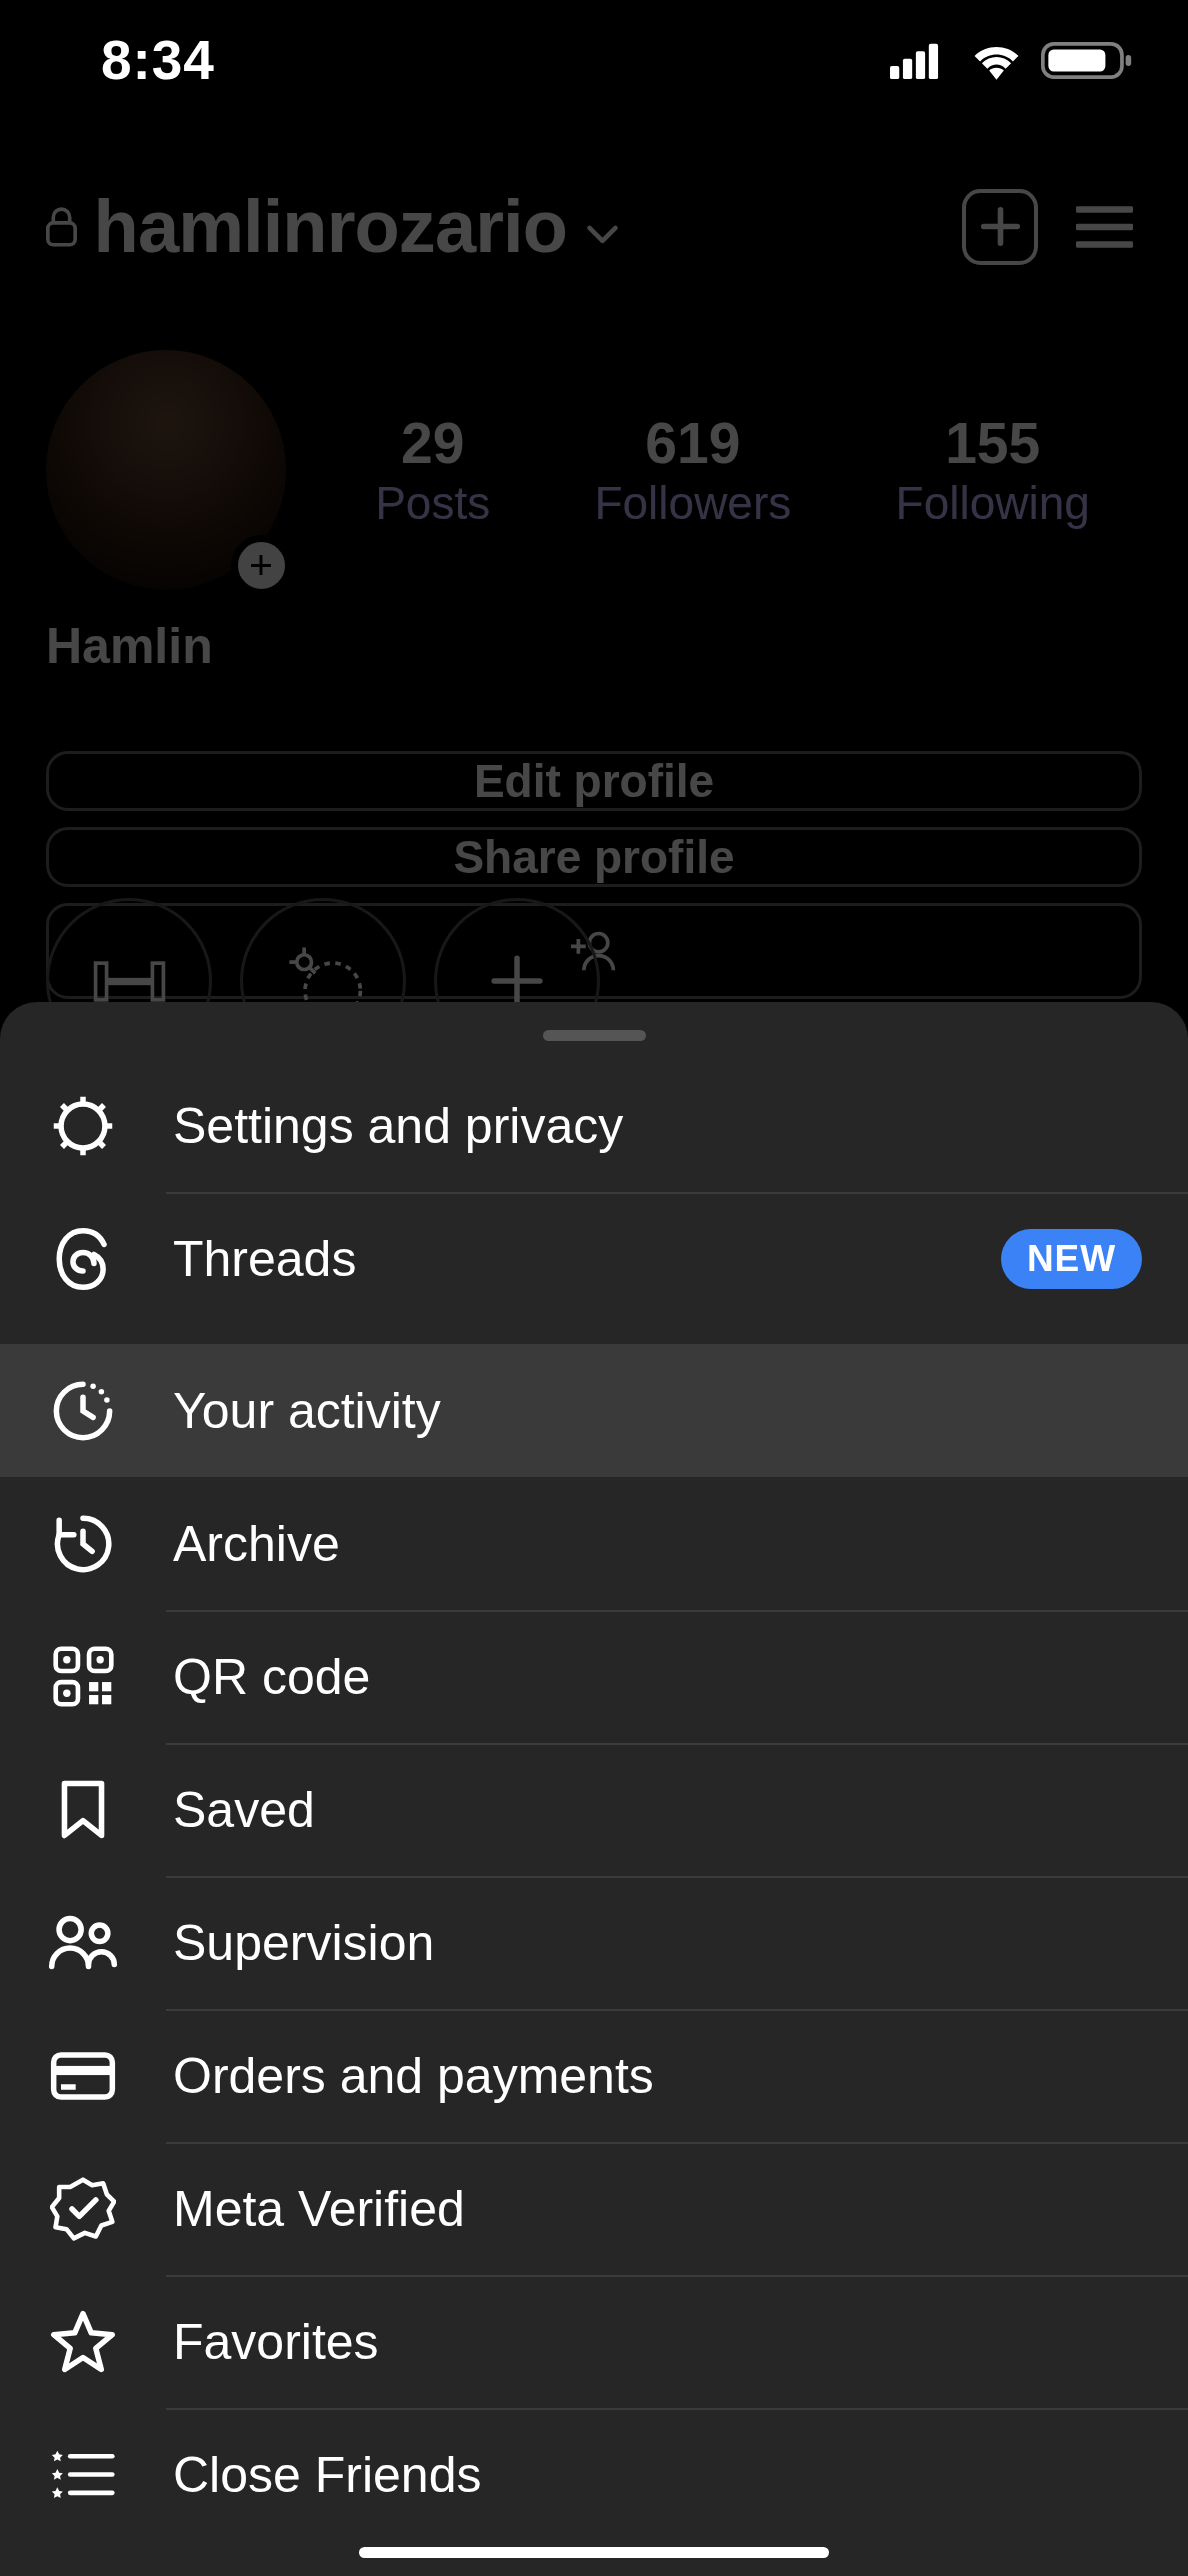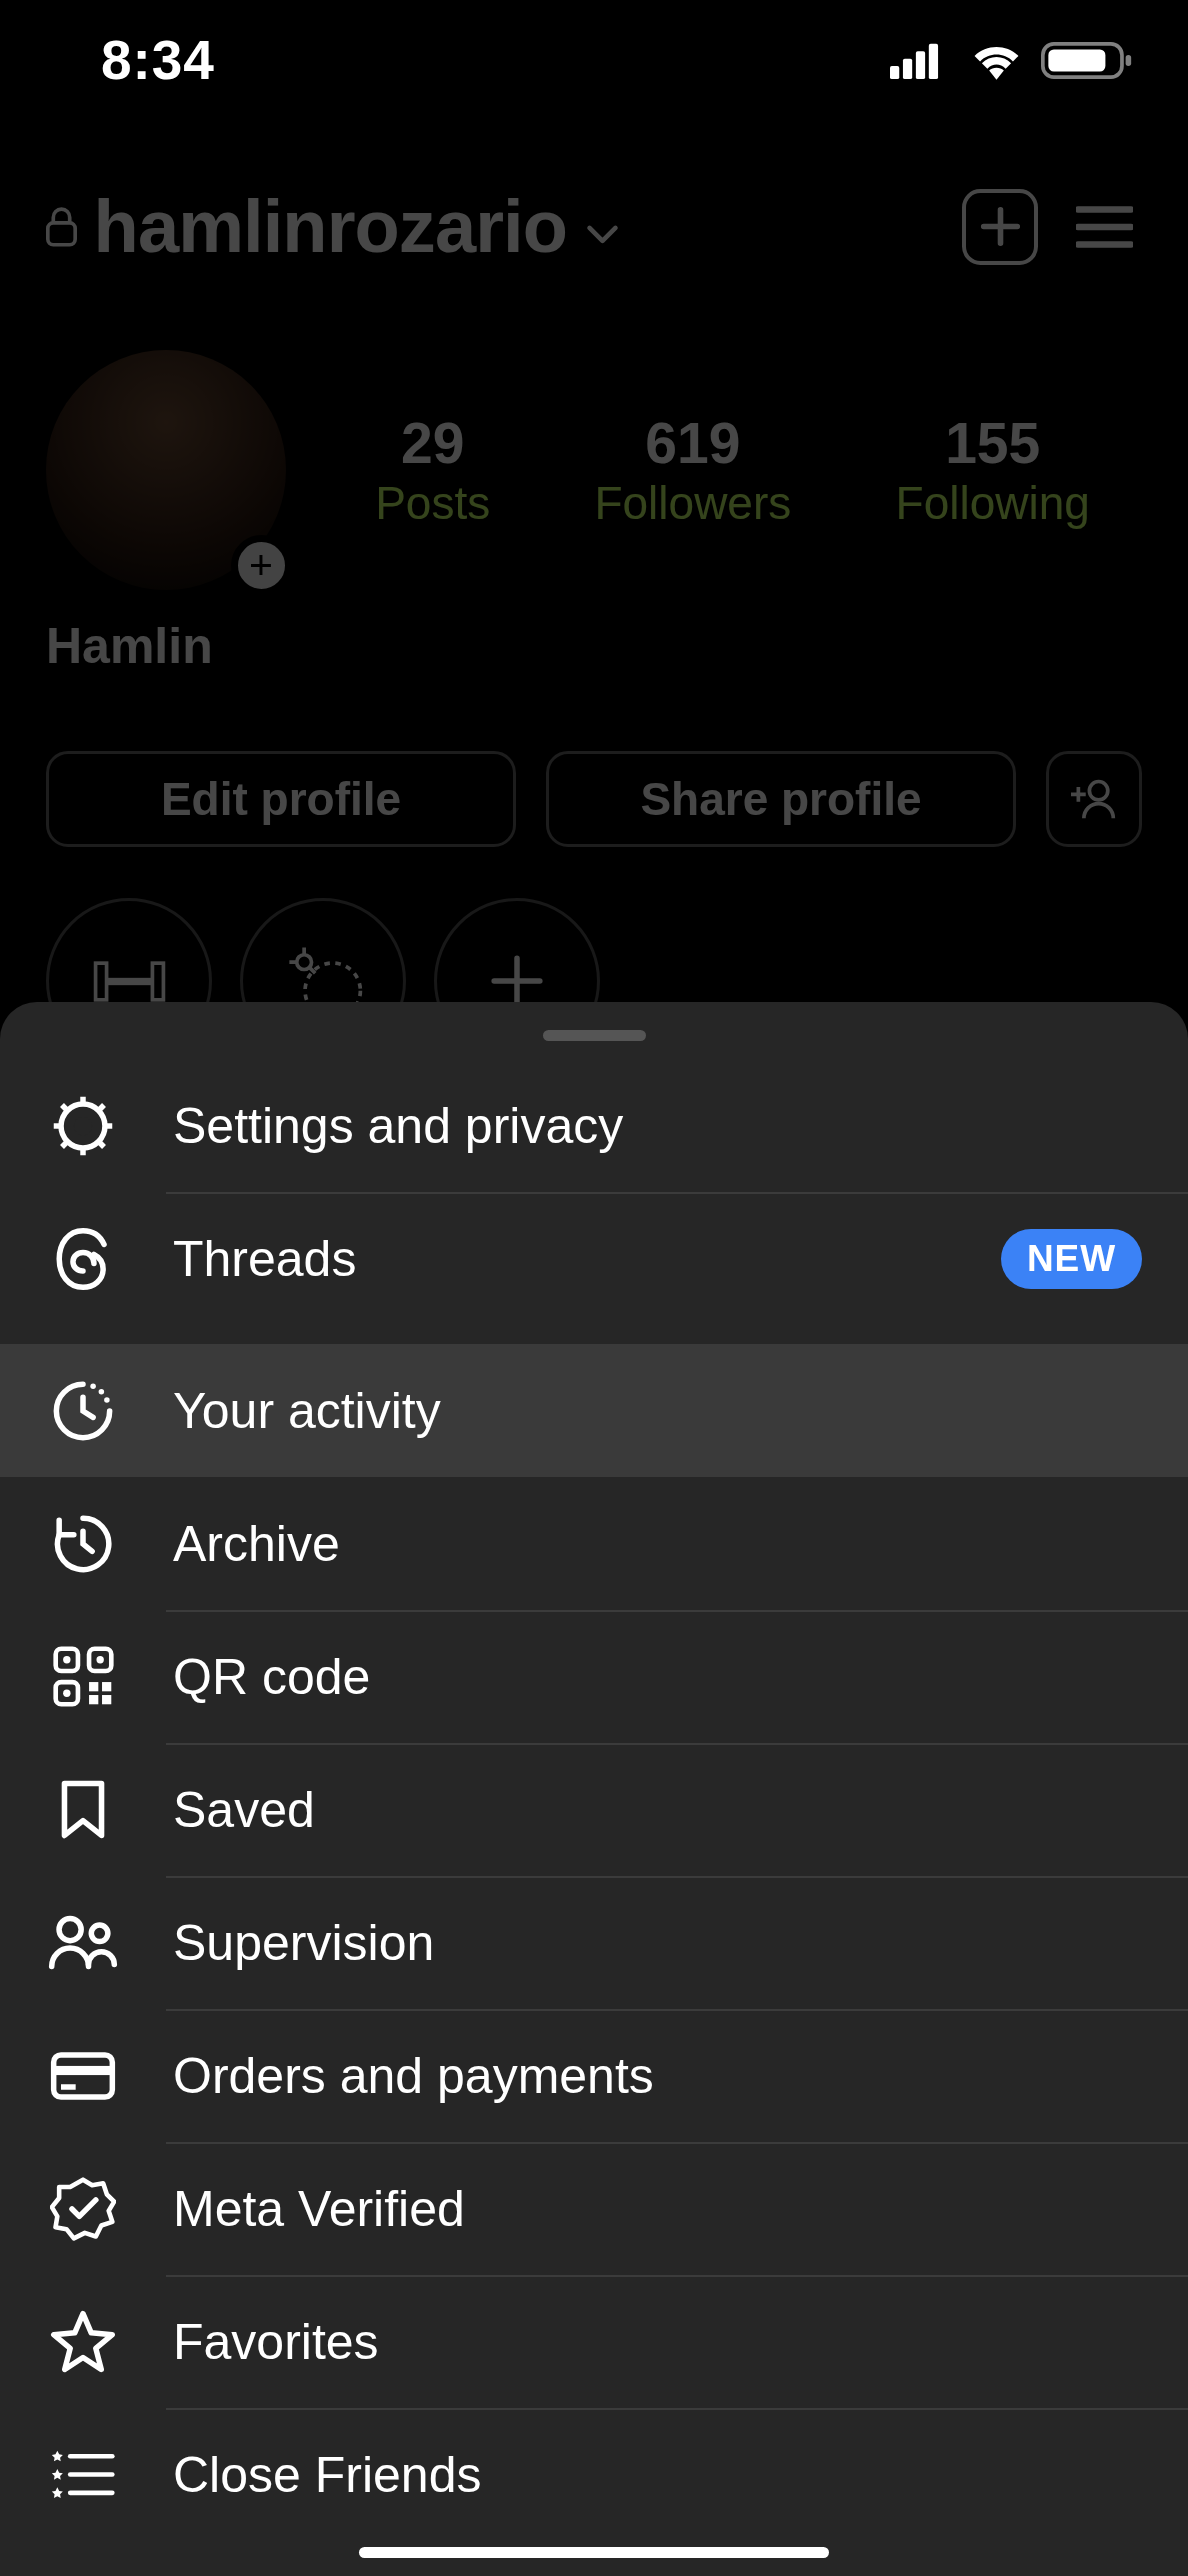--- a/index.html
+++ b/index.html
@@ -22,25 +22,25 @@
   .hdr-spacer { flex: 1; }
   .hdr-btn { width: 76px; height: 76px; border: 4.6px solid #fff; border-radius: 18.4px; display:flex; align-items:center; justify-content:center; margin-left: 28px; }
   .hdr-btn.noborder { border: none; }
 
   .profile-stats { position: absolute; top: 350px; left: 0; right: 0; padding: 0 46px; display: flex; align-items: center; }
   .avatar { width: 240px; height: 240px; border-radius: 50%; background: radial-gradient(circle at 50% 30%, #6b4a33 0%, #2d1a10 60%, #000 100%); position: relative; }
   .avatar-plus { position: absolute; right: -5.5px; bottom: -5.5px; width: 61px; height: 61px; border-radius: 50%; background: #eee; color: #000; display:flex; align-items:center; justify-content:center; font-size: 41px; font-weight: 400; border: 7.4px solid #000; }
   .stats { flex: 1; display: flex; justify-content: space-around; margin-left: 37px; }
   .stat { text-align: center; }
   .stat-num { font-size: 57px; font-weight: 600; }
-  .stat-label { font-size: 46px; color: #bef264; }
+  .stat-label { font-size: 46px; color: #c4b5fd; }
 
   .display-name-row { position: absolute; top: 617px; left: 46px; font-size: 50px; font-weight: 600; }
 
-  .action-row { position: absolute; top: 751px; left: 46px; right: 46px; display: flex; gap: 30px; }
+  .action-row { position: absolute; top: 751px; left: 46px; right: 46px; display: flex; gap: 16px; flex-direction: column; }
   .action-btn { flex: 1; height: 96px; border: 3.7px solid #666; border-radius: 22px; display:flex; align-items:center; justify-content:center; font-size: 46px; font-weight: 600; color: #fff; }
   .action-btn.small { flex: 0 0 96px; }
 
   .highlights { position: absolute; top: 898px; left: 46px; display: flex; gap: 28px; }
   .hl { width: 166px; height: 166px; border-radius: 50%; border: 3.7px solid #555; display:flex; align-items:center; justify-content:center; overflow:hidden; }
 
   
   .sheet { position: absolute; left: 0; right: 0; bottom: 0; top: 1002px; background: #262626; border-top-left-radius: 37px; border-top-right-radius: 37px; z-index: 10; }
   .grabber { width: 103px; height: 11px; background: #555; border-radius: 5.5px; margin: 28px auto 18.4px; }
   .menu { }

